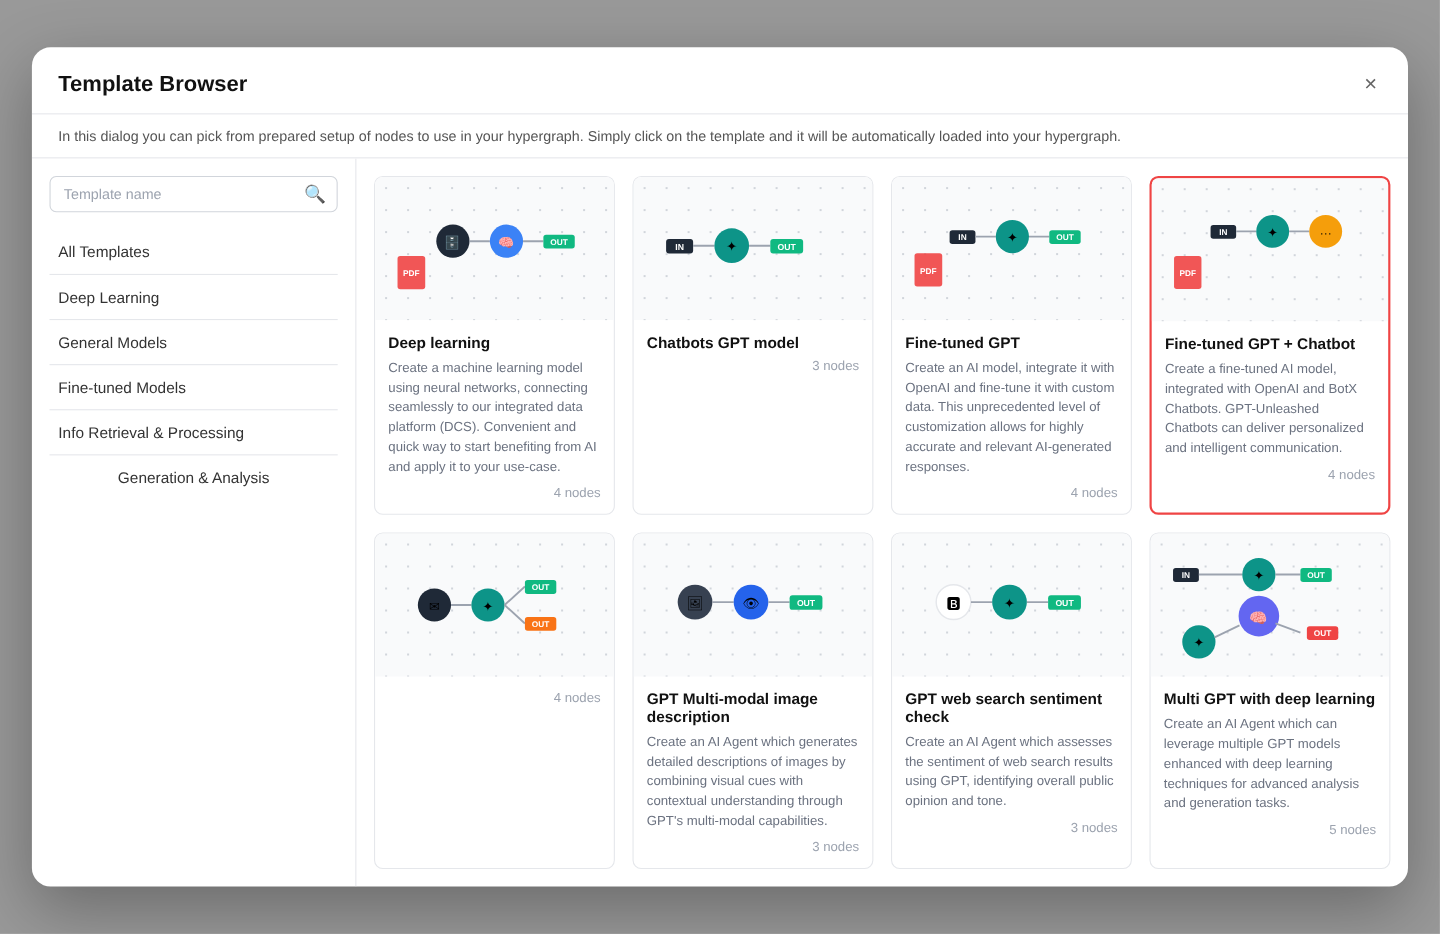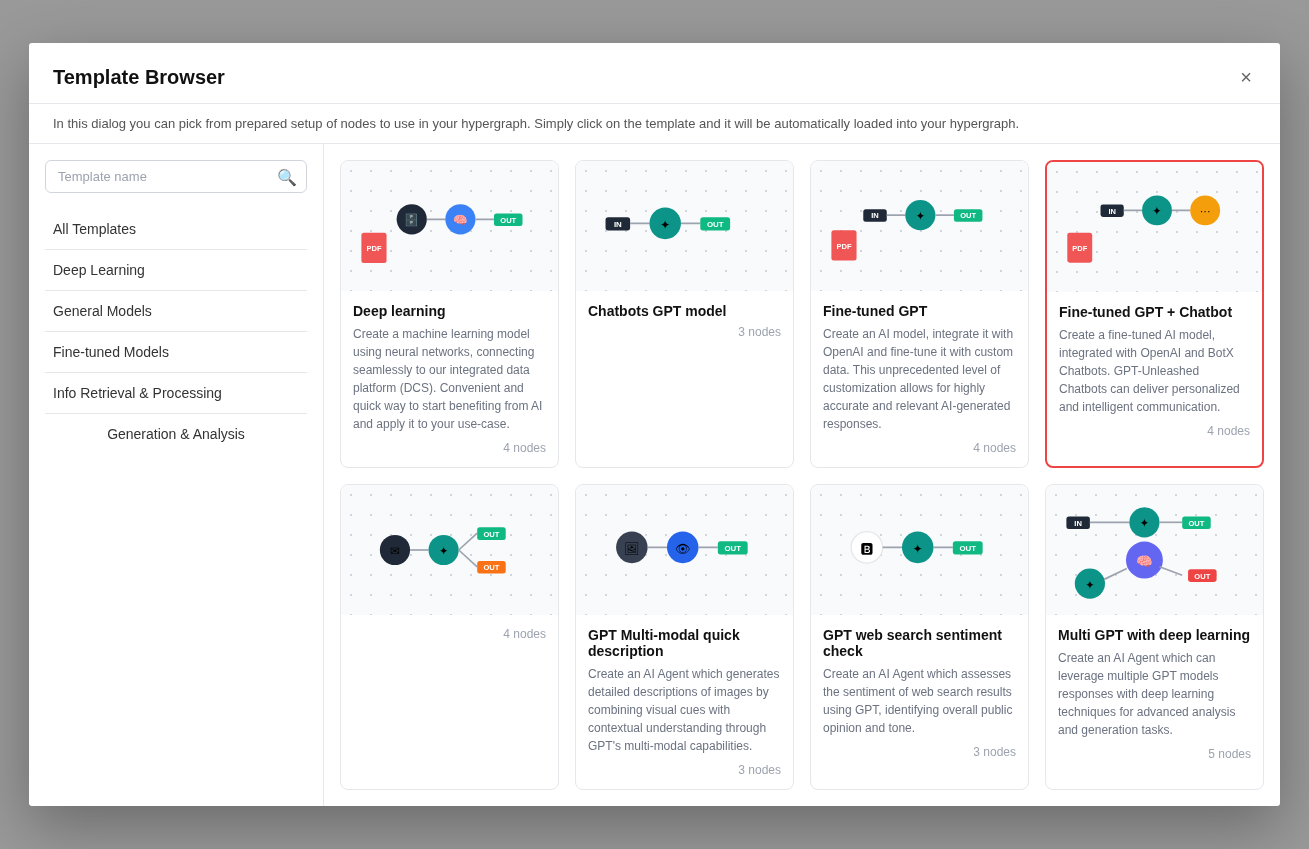--- a/index.html
+++ b/index.html
@@ -6,21 +6,21 @@
     body {
       font-family: -apple-system, BlinkMacSystemFont, 'Segoe UI', sans-serif;
       background: rgba(0,0,0,0.4);
       display: flex;
       align-items: center;
       justify-content: center;
       min-height: 100vh;
     }
     .modal {
       background: #fff;
-      border-radius: 3px;
+      border-radius: 17px;
       width: 1251px;
       max-height: 849px;
       overflow: hidden;
       display: flex;
       flex-direction: column;
       box-shadow: 0 20px 60px rgba(0,0,0,0.3);
     }
     .modal-header {
       display: flex;
       align-items: center;
@@ -323,21 +323,21 @@
               <circle cx="108" cy="37" r="18" fill="#2563eb"></circle>
               <text x="108" y="43" text-anchor="middle" font-size="14">👁</text>
 
               <line x1="126" y1="37" x2="148" y2="37" stroke="#9ca3af" stroke-width="2"></line>
 
               <rect x="148" y="30" width="34" height="15" rx="3" fill="#10b981"></rect>
               <text x="165" y="41" text-anchor="middle" font-size="9" fill="white" font-weight="bold">OUT</text>
             </svg>
           </div>
           <div class="card-info">
-            <div class="card-title">GPT Multi-modal quick description</div>
+            <div class="card-title">GPT Multi-modal image description</div>
             <div class="card-desc">Create an AI Agent which generates detailed descriptions of images by combining visual cues with contextual understanding through GPT's multi-modal capabilities.</div>
             <div class="card-nodes">3 nodes</div>
           </div>
         </div>
 
         <div class="card">
           <div class="card-diagram">
             <svg width="220" height="80" viewBox="0 0 220 80">
 
               <circle cx="50" cy="37" r="18" fill="#fff" stroke="#e5e7eb" stroke-width="1.5"></circle>
@@ -385,21 +385,21 @@
 
               <line x1="82" y1="82" x2="55" y2="95" stroke="#9ca3af" stroke-width="2"></line>
 
               <line x1="121" y1="80" x2="148" y2="90" stroke="#9ca3af" stroke-width="2"></line>
               <rect x="155" y="83" width="34" height="15" rx="3" fill="#ef4444"></rect>
               <text x="172" y="94" text-anchor="middle" font-size="9" fill="white" font-weight="bold">OUT</text>
             </svg>
           </div>
           <div class="card-info">
             <div class="card-title">Multi GPT with deep learning</div>
-            <div class="card-desc">Create an AI Agent which can leverage multiple GPT models responses with deep learning techniques for advanced analysis and generation tasks.</div>
+            <div class="card-desc">Create an AI Agent which can leverage multiple GPT models enhanced with deep learning techniques for advanced analysis and generation tasks.</div>
             <div class="card-nodes">5 nodes</div>
           </div>
         </div>
 
       </div>
     </div>
   </div>
 </div>
 
 </body></html>

